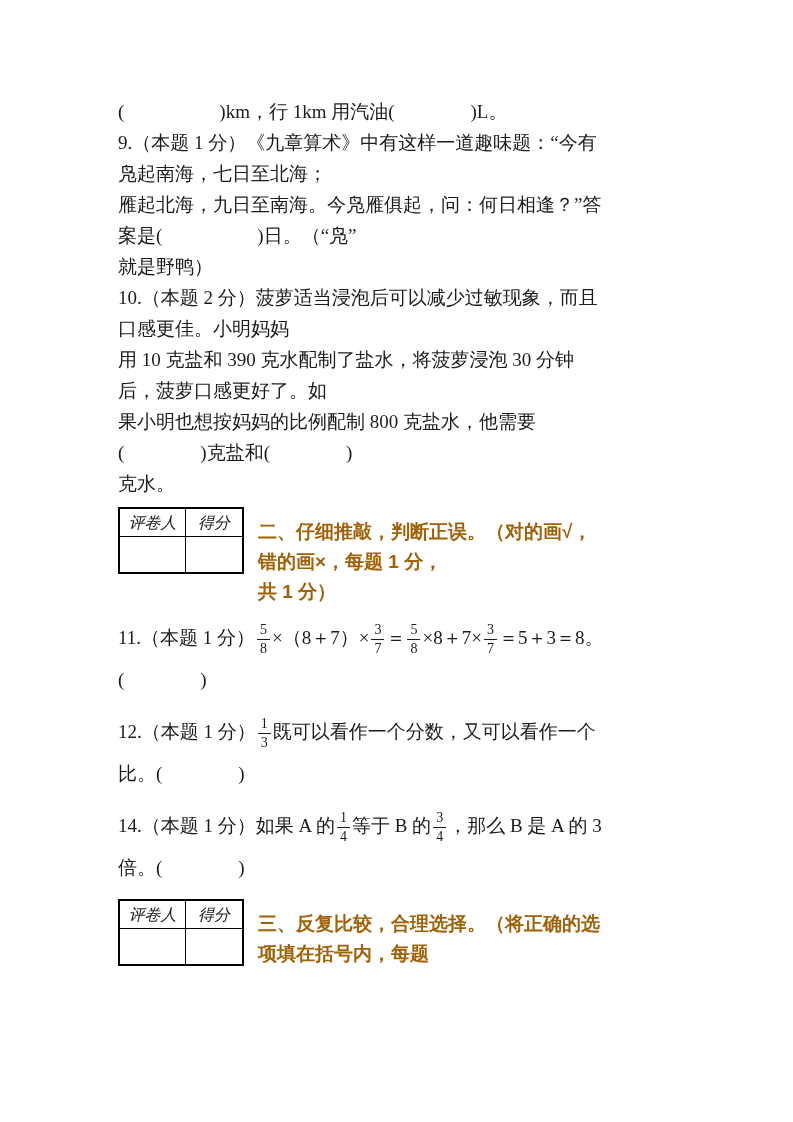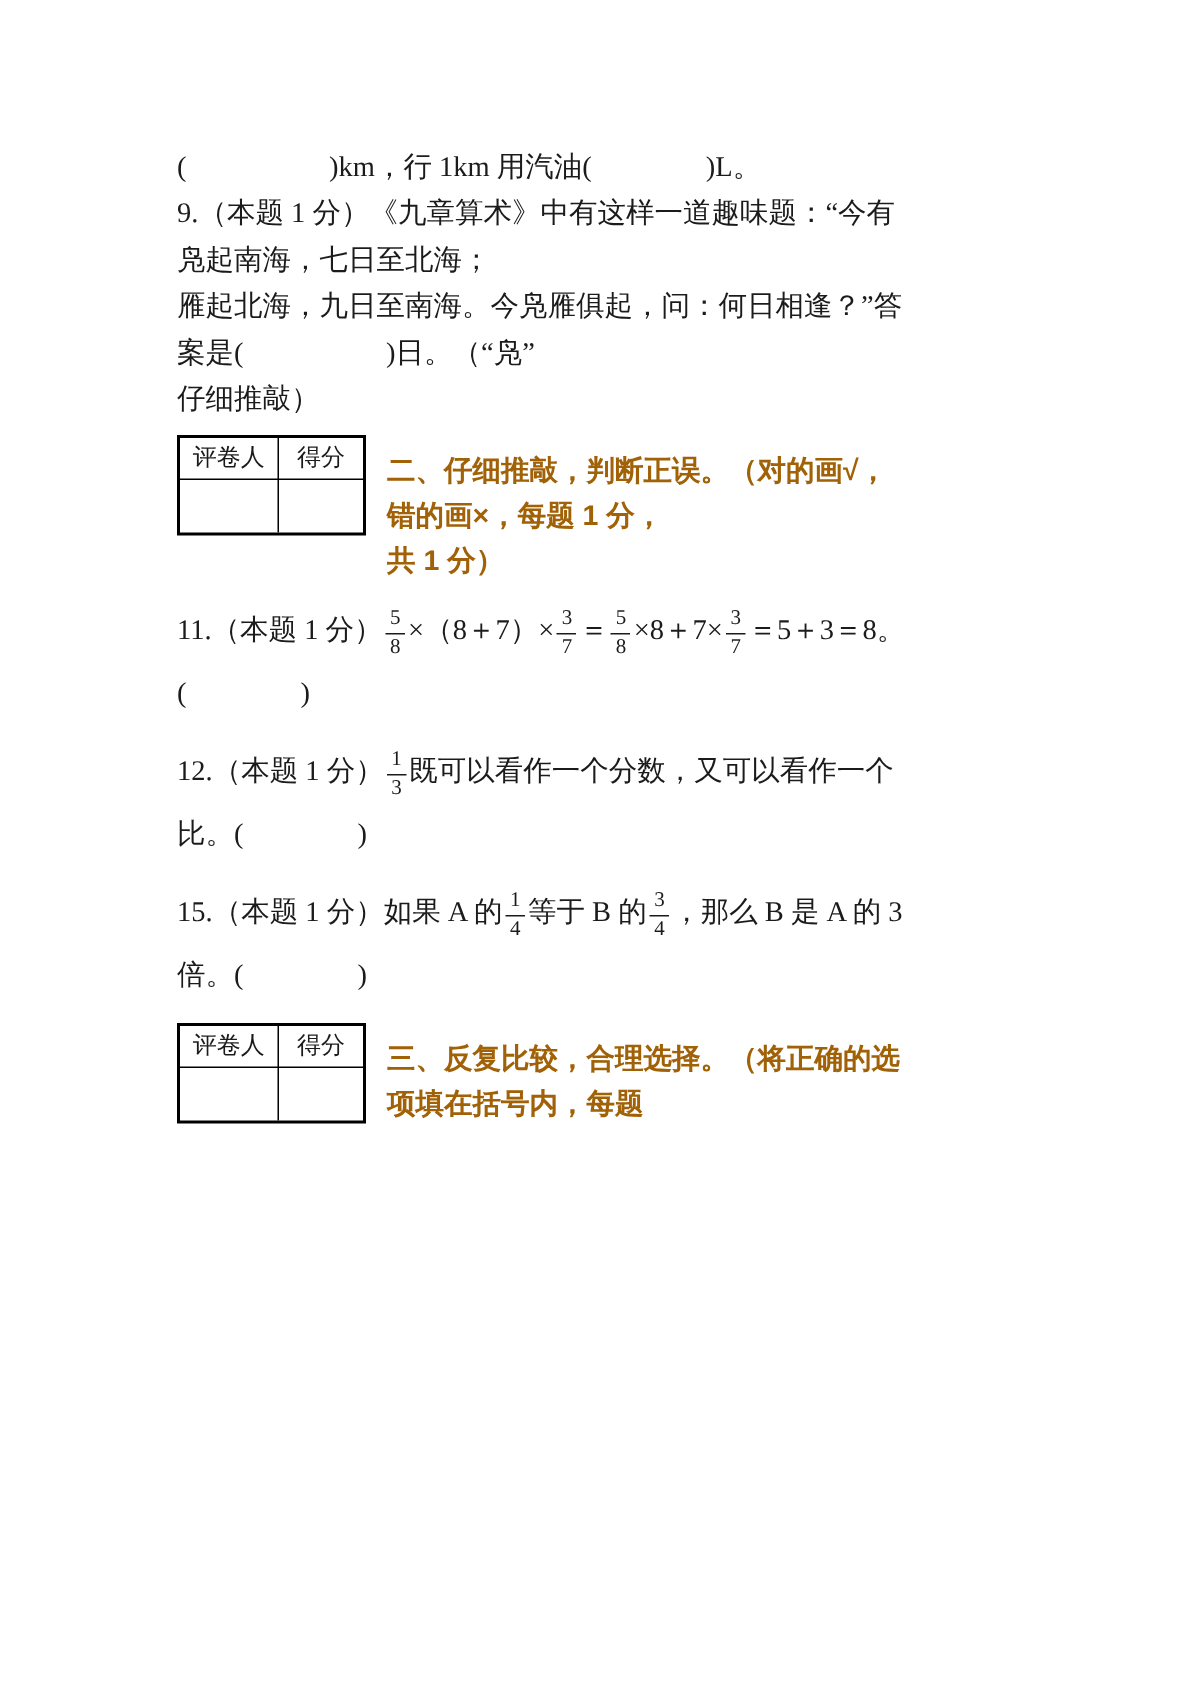--- a/index.html
+++ b/index.html
@@ -10,45 +10,46 @@
   }
   .para{font-size:19px;line-height:31px;text-align:left;}
   .para.frac-line{line-height:42px;margin:10px 0;}
   sup{font-size:12px;line-height:0;}
   .frac{display:inline-block;text-align:center;font-size:14px;line-height:1.12;
         vertical-align:-0.62em;margin:0 2px;}
   .frac .num{display:block;border-bottom:1px solid #1b1b1b;padding:0 3px 1px;}
   .frac .den{display:block;padding-top:1px;}
   .section{display:flex;align-items:flex-start;margin:8px 0 10px;}
   .gbox{border:2px solid #000;display:grid;grid-template-columns:66px 56px;flex:none;background:#fff;}
-  .gbox .h{height:27px;line-height:27px;text-align:center;font-size:16px;border-bottom:1px solid #000;}
+  .gbox .h{height:27px;line-height:27px;text-align:center;font-size:16px;border-bottom:1px solid #000;font-style:italic;}
   .gbox .b{height:35px;}
   .gbox .c1{border-right:1px solid #000;}
   .heading{font-family:"Liberation Sans","DejaVu Sans",sans-serif;font-weight:700;
            font-size:19px;line-height:30px;margin-left:14px;padding-top:10px;color:#a16207;}
 </style>
 </head>
 <body>
 
 <div class="page">
   <div id="doc">
       <div class="para"><span>(　　　　　)km，行 1km 用汽油(　　　　)L。</span></div>
-      <div class="para"><span>9.（本题 1 分）《九章算术》中有这样一道趣味题：“今有凫起南海，七日至北海；</span><br><span>雁起北海，九日至南海。今凫雁俱起，问：何日相逢？”答案是(　　　　　)日。（“凫”</span><br><span>仔细推敲）</span></div>
+      <div class="para"><span>9.（本题 1 分）《九章算术》中有这样一道趣味题：“今有凫起南海，七日至北海；</span><br><span>雁起北海，九日至南海。今凫雁俱起，问：何日相逢？”答案是(　　　　　)日。（“凫”</span><br><span>就是野鸭）</span></div>
+      <div class="para"><span>10.（本题 2 分）菠萝适当浸泡后可以减少过敏现象，而且口感更佳。小明妈妈</span><br><span>用 10 克盐和 390 克水配制了盐水，将菠萝浸泡 30 分钟后，菠萝口感更好了。如</span><br><span>果小明也想按妈妈的比例配制 800 克盐水，他需要(　　　　)克盐和(　　　　)</span><br><span>克水。</span></div>
       <div class="section">
         <div class="gbox">
           <div class="h c1">评卷人</div>
           <div class="h">得分</div>
           <div class="b c1"></div>
           <div class="b"></div>
         </div>
         <div class="heading"><span>二、仔细推敲，判断正误。（对的画√，错的画×，每题 1 分，</span><br><span>共 1 分）</span></div>
       </div>
       <div class="para frac-line"><span>11.（本题 1 分）</span><span class="frac"><span class="num">5</span><span class="den">8</span></span><span>×（8＋7）×</span><span class="frac"><span class="num">3</span><span class="den">7</span></span><span>＝</span><span class="frac"><span class="num">5</span><span class="den">8</span></span><span>×8＋7×</span><span class="frac"><span class="num">3</span><span class="den">7</span></span><span>＝5＋3＝8。(　　　　)</span></div>
       <div class="para frac-line"><span>12.（本题 1 分）</span><span class="frac"><span class="num">1</span><span class="den">3</span></span><span>既可以看作一个分数，又可以看作一个比。(　　　　)</span></div>
-      <div class="para frac-line"><span>15.（本题 1 分）如果 A 的</span><span class="frac"><span class="num">1</span><span class="den">4</span></span><span>等于 B 的</span><span class="frac"><span class="num">3</span><span class="den">4</span></span><span>，那么 B 是 A 的 3 倍。(　　　　)</span></div>
+      <div class="para frac-line"><span>14.（本题 1 分）如果 A 的</span><span class="frac"><span class="num">1</span><span class="den">4</span></span><span>等于 B 的</span><span class="frac"><span class="num">3</span><span class="den">4</span></span><span>，那么 B 是 A 的 3 倍。(　　　　)</span></div>
       <div class="section">
         <div class="gbox">
           <div class="h c1">评卷人</div>
           <div class="h">得分</div>
           <div class="b c1"></div>
           <div class="b"></div>
         </div>
         <div class="heading"><span>三、反复比较，合理选择。（将正确的选项填在括号内，每题</span><br></div>
       </div>
     </div>

